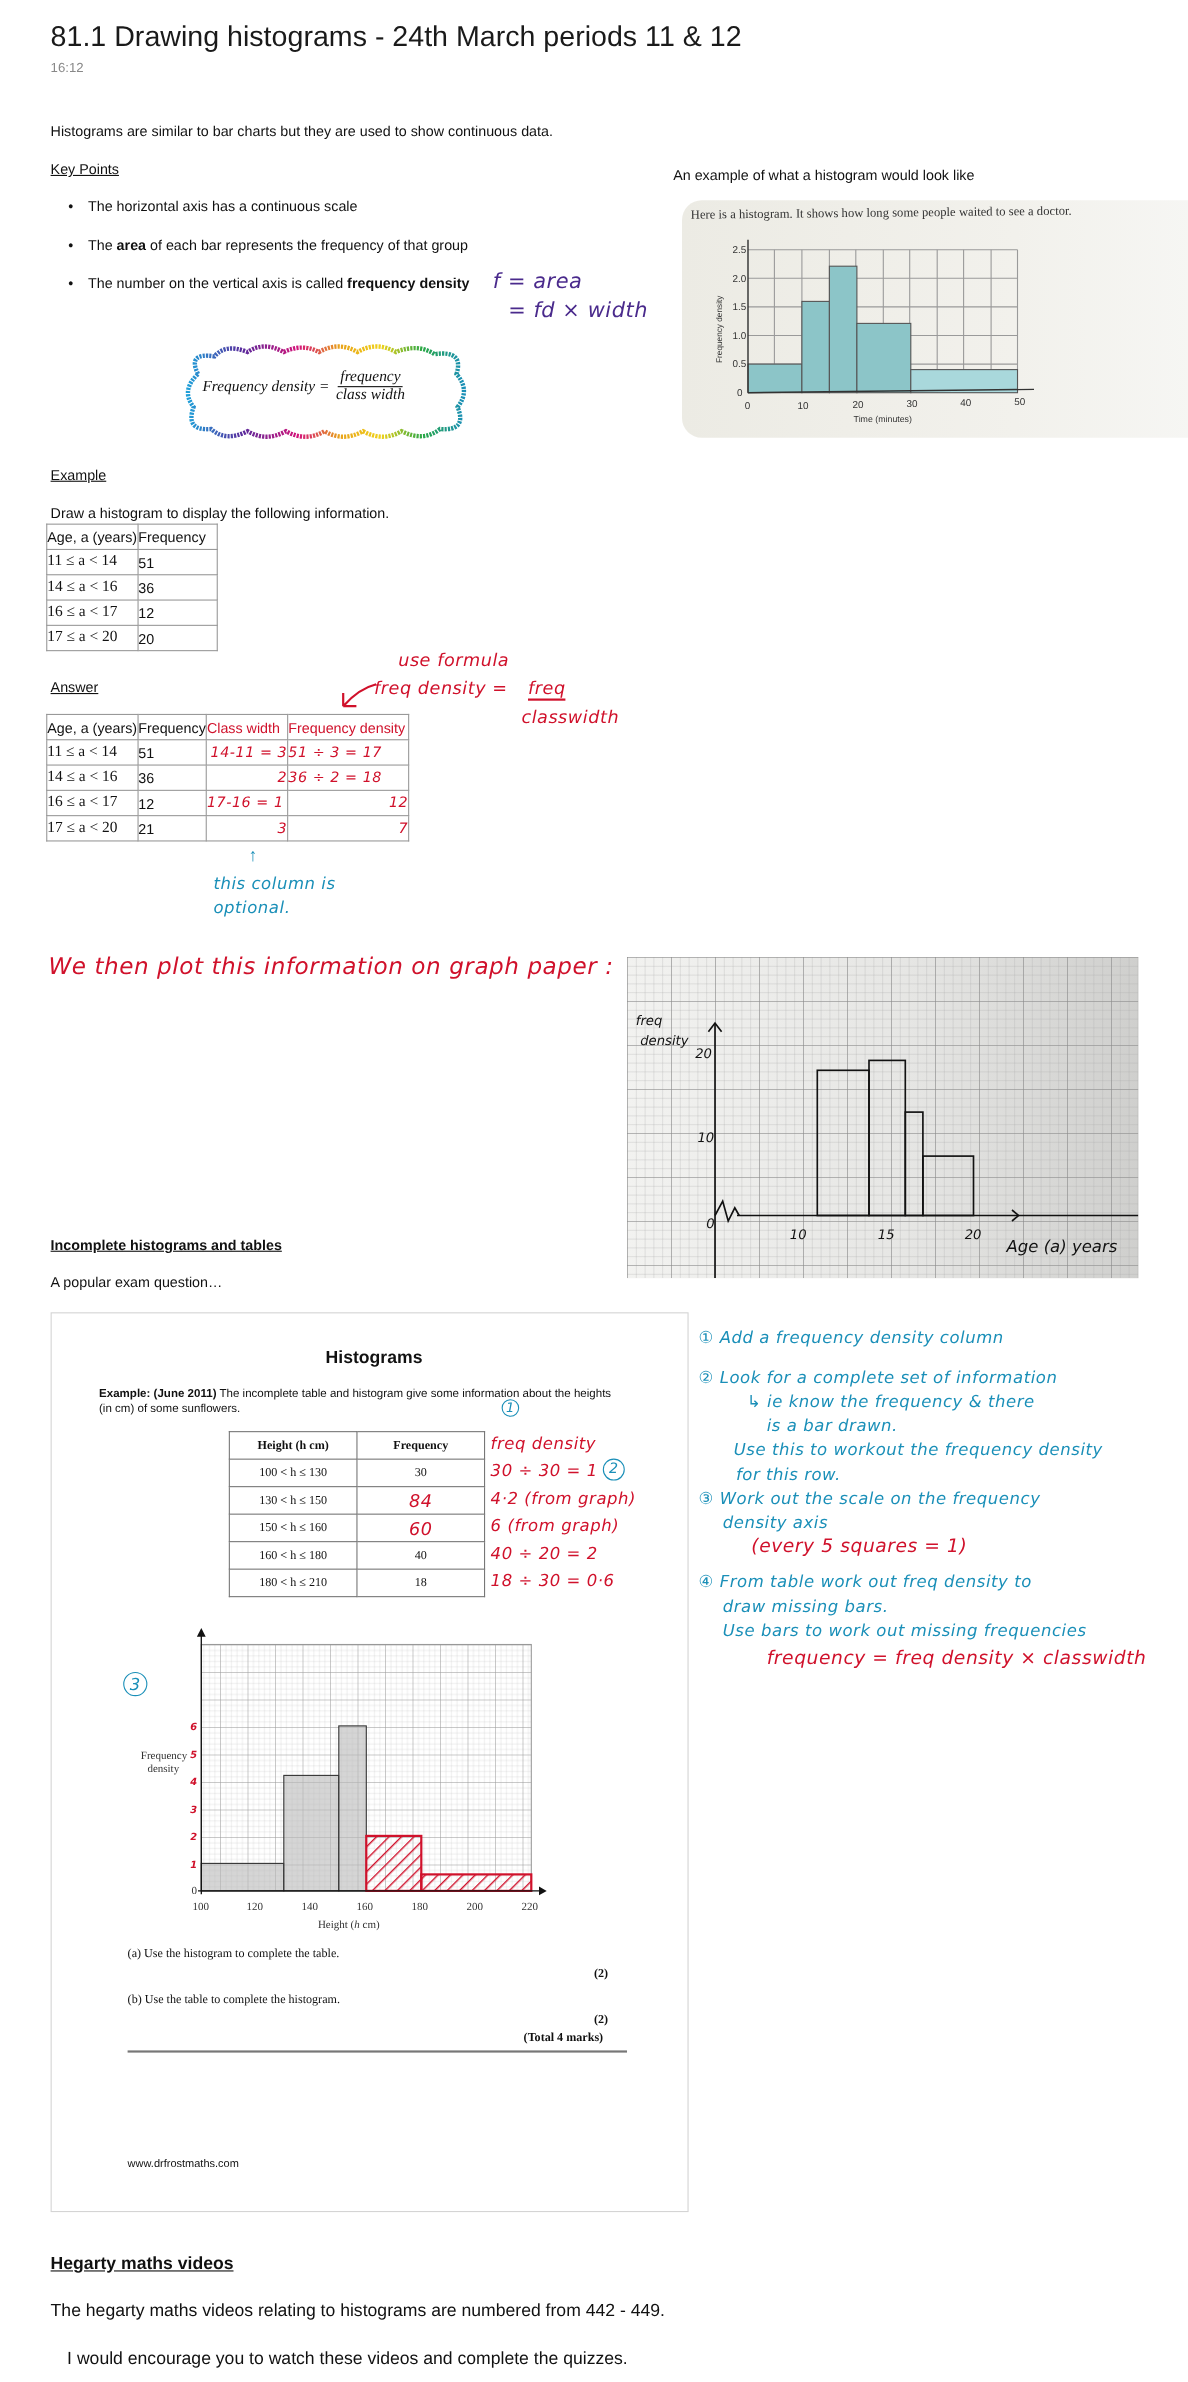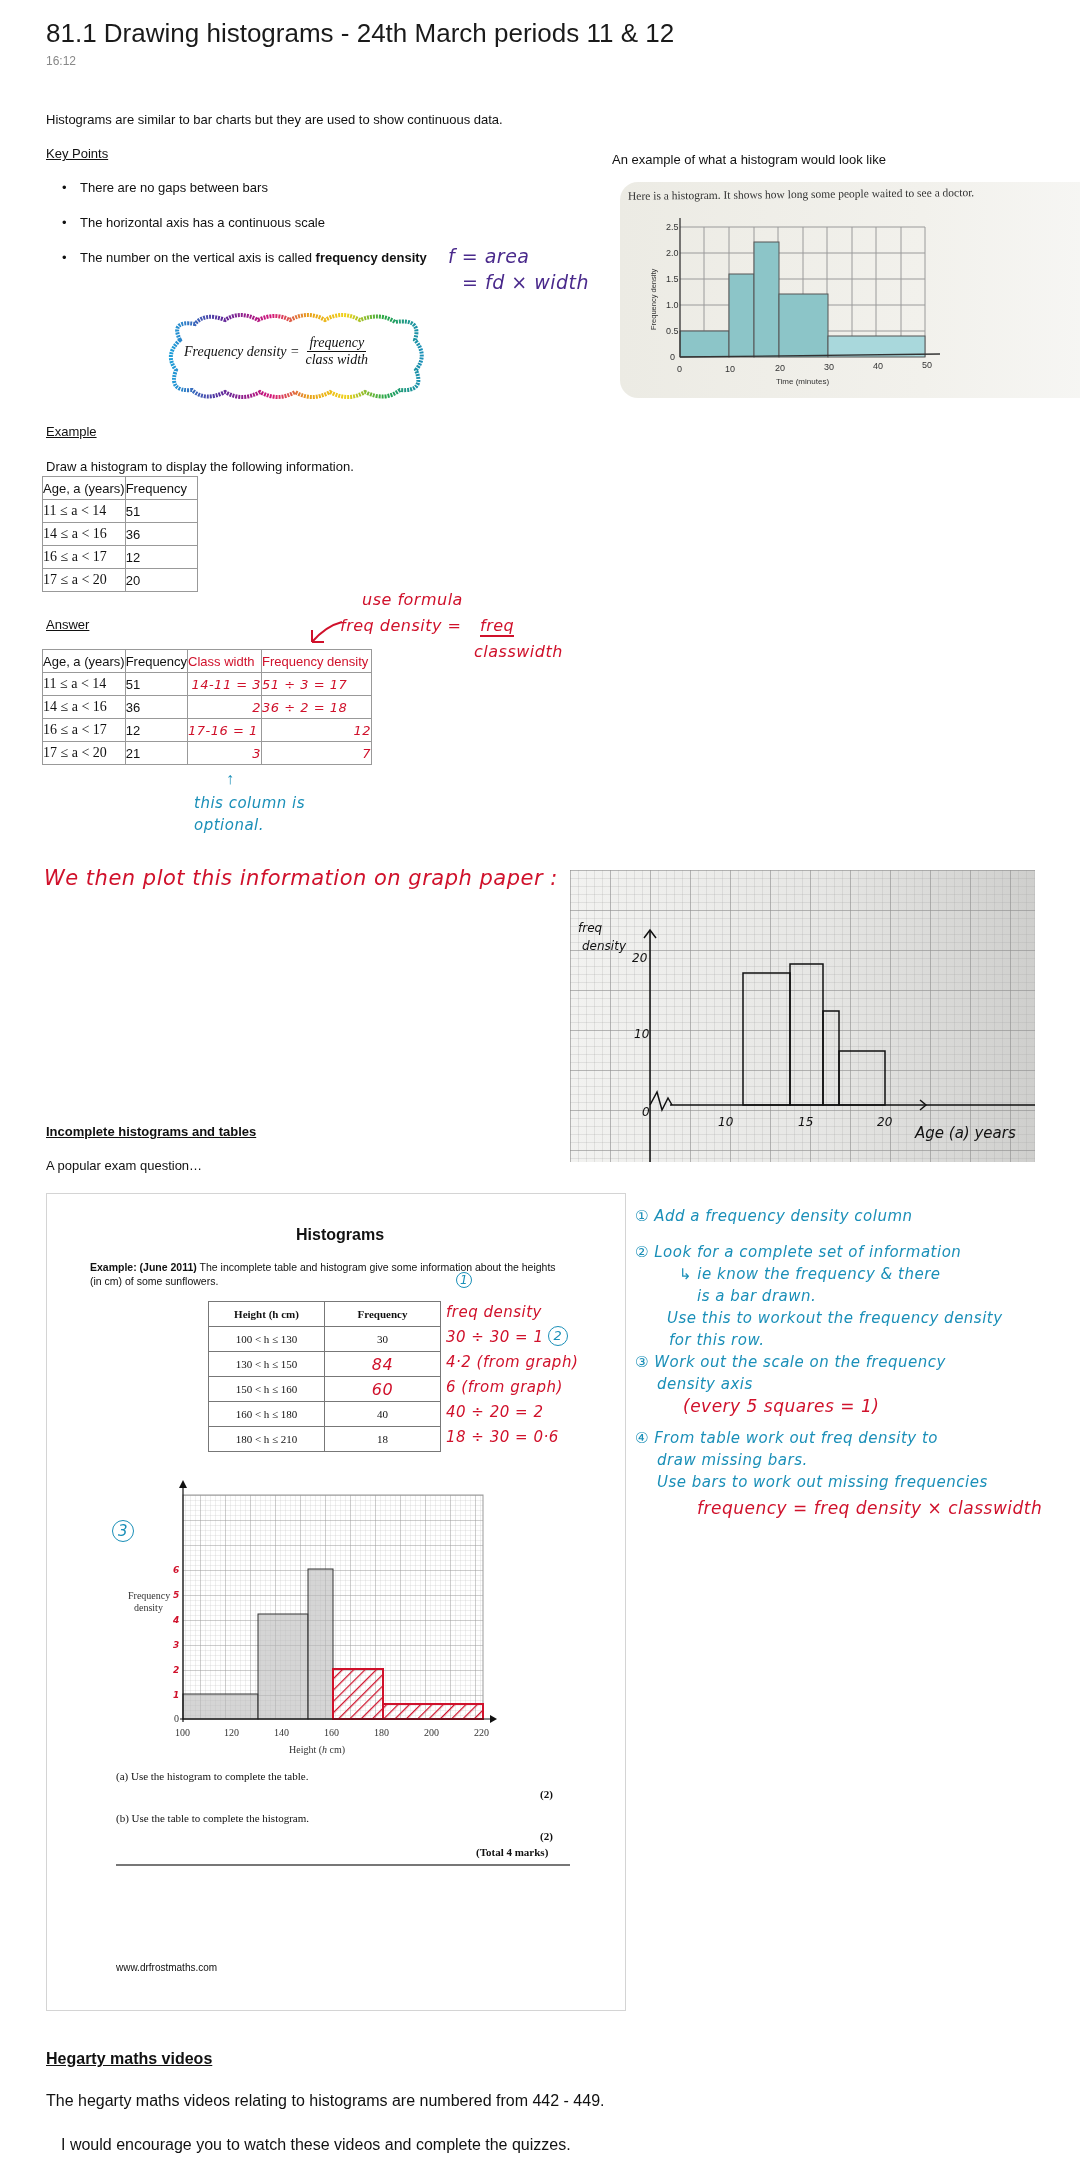--- a/index.html
+++ b/index.html
@@ -64,22 +64,22 @@
 </style>
 </head>
 <body>
 
 <div class="abs calibri" id="title">81.1 Drawing histograms - 24th March periods 11 &amp; 12</div>
 <div class="abs calibri" id="time">16:12</div>
 <div class="abs calibri" id="intro">Histograms are similar to bar charts but they are used to show continuous data.</div>
 
 <div class="abs calibri" id="keypoints-label">Key Points</div>
 <ul class="abs bullets calibri">
-  <li><span>There are no gaps between bars</span></li>
   <li><span>The horizontal axis has a continuous scale</span></li>
+  <li><span>The </span><b>area</b><span> of each bar represents the frequency of that group</span></li>
   <li><span>The number on the vertical axis is called </span><b>frequency density</b></li>
 </ul>
 
 <svg class="abs cloud" viewBox="0 0 272 92">
   <defs>
     <linearGradient id="rb" x1="0" x2="1" y1="0" y2="0">
       <stop offset="0" stop-color="#1e9fd8"></stop>
       <stop offset="0.2" stop-color="#5b2a9c"></stop>
       <stop offset="0.4" stop-color="#d4147a"></stop>
       <stop offset="0.55" stop-color="#e8a21a"></stop>

